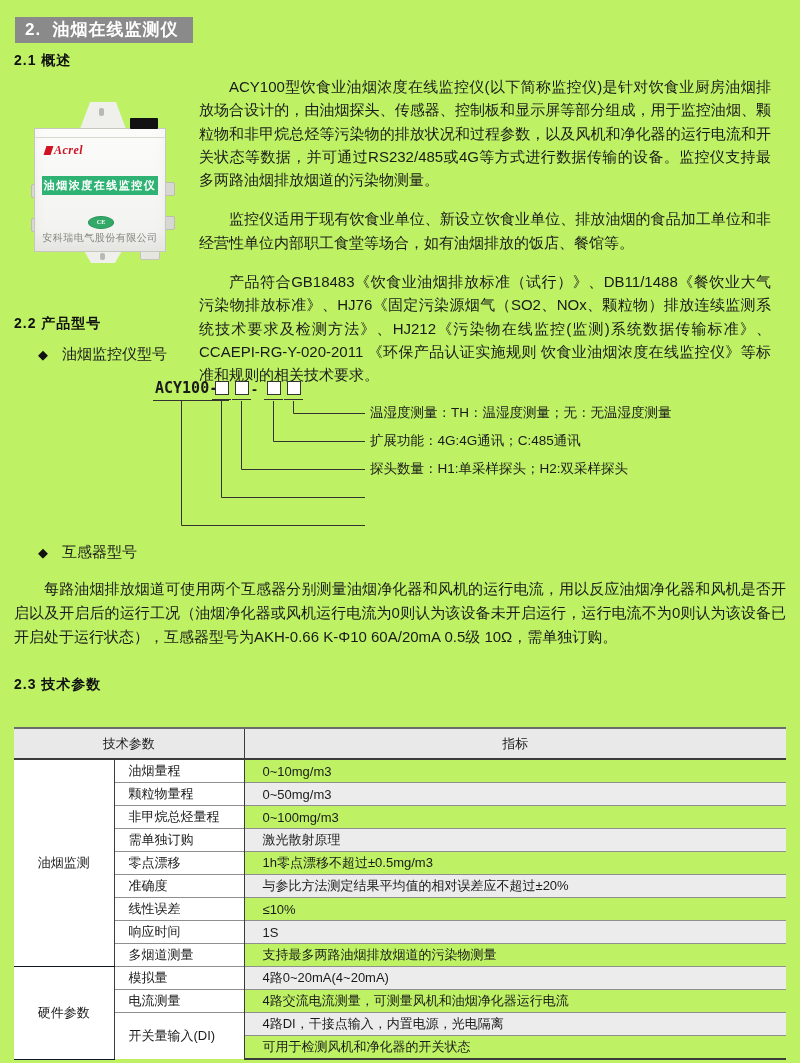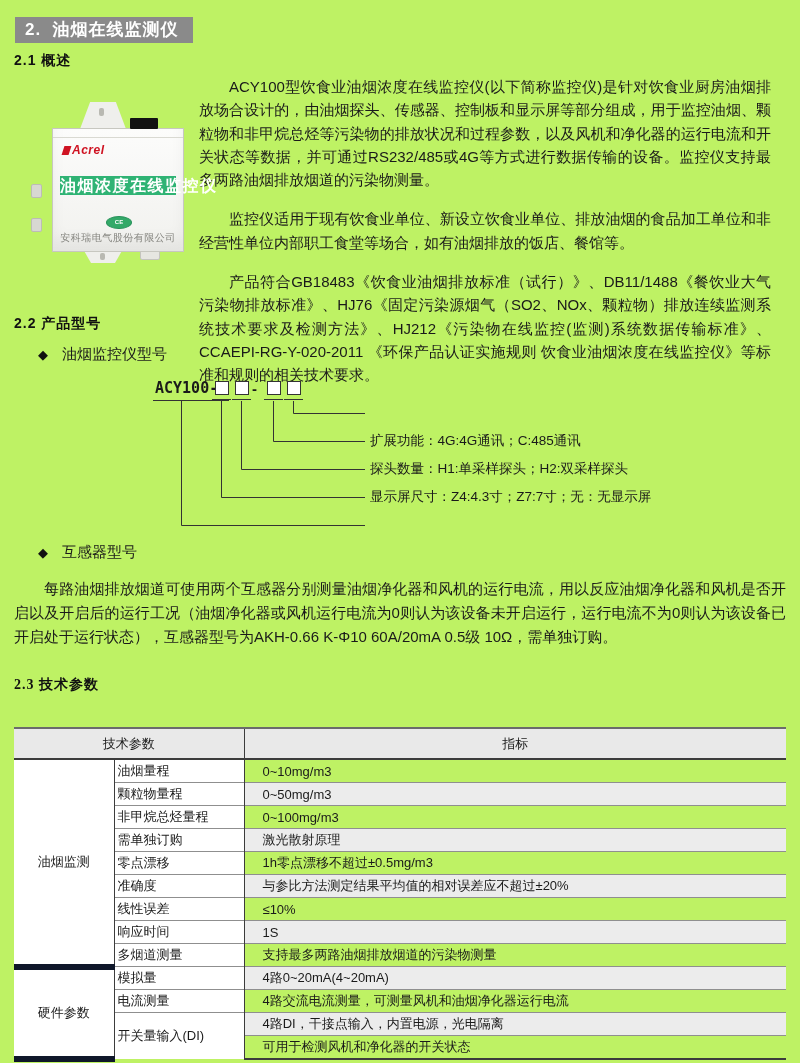--- a/index.html
+++ b/index.html
@@ -8,45 +8,45 @@
 
   
   .title-bar{position:absolute;left:15px;top:17px;height:26px;line-height:26px;
              background:#8a8a8a;color:#fff;font-size:17px;font-weight:bold;
              padding:0 14px 0 10px;letter-spacing:1px;white-space:pre;}
 
   
   .h2{position:absolute;font-size:14px;font-weight:bold;color:#111;letter-spacing:1px;}
   #h-overview{left:14px;top:52px;}
   #h-model{left:14px;top:315px;}
-  #h-specs{left:14px;top:676px;font-family:Liberation Serif, serif;}
+  #h-specs{left:14px;top:676px;}
   .bullet-row{position:absolute;left:38px;font-size:15px;display:flex;align-items:center;gap:14px;}
   #bullet1{top:345px;} #bullet2{top:543px;}
   .bullet-glyph{font-size:13px;color:#111;}
 
   
   .overview-text{position:absolute;left:183px;top:59px;width:604px;font-size:15px;
                  line-height:23.3px;text-align:justify;}
   .overview-text p{margin:16px;text-indent:2em;}
 
   
   .device{position:absolute;left:28px;top:96px;width:148px;height:170px;}
   .bracket-top{position:absolute;left:52px;top:6px;width:46px;height:27px;background:#efefec;
                clip-path:polygon(22% 0,78% 0,100% 100%,0 100%);}
   .bracket-hole{position:absolute;left:71px;top:12px;width:5px;height:8px;background:#b9b9b2;border-radius:2px;}
   .cable-gland{position:absolute;left:102px;top:22px;width:28px;height:11px;background:#121212;border-radius:1px;z-index:3;}
-  .device-body{position:absolute;left:24px;top:32px;width:130px;height:122px;z-index:2;
+  .device-body{position:absolute;left:6px;top:32px;width:130px;height:122px;z-index:2;
                background:linear-gradient(#fcfcfb,#f1f1ee);border:1px solid #c7c7c0;
-               box-shadow:inset 0 -12px 14px rgba(0,0,0,.05);}
+               box-shadow:inset 0 -12px 14px rgba(0,0,0,.05);font-family:Liberation Serif, serif;}
   .device-seam{position:absolute;left:0;top:8px;width:100%;height:0;border-top:1px solid #d9d9d2;}
   .acrel-logo{position:absolute;left:10px;top:14px;color:#cf1322;font-size:12px;font-weight:bold;
               font-style:italic;letter-spacing:.5px;display:flex;align-items:center;gap:2px;}
   .logo-mark{display:inline-block;width:7px;height:9px;background:#cf1322;transform:skewX(-18deg);}
   .device-banner{position:absolute;left:7px;right:7px;top:47px;height:19px;line-height:19px;
-                 background:#2fb374;color:#fff;font-size:16px;font-weight:bold;text-align:left;
+                 background:#2fb374;color:#fff;font-size:11px;font-weight:bold;text-align:center;
                  letter-spacing:1.5px;white-space:nowrap;}
   .cert-badge{position:absolute;left:53px;top:87px;width:24px;height:11px;border-radius:50%;
               background:#33a968;border:1px solid #27915a;color:#fff;font-size:6px;line-height:11px;
               text-align:center;font-weight:bold;}
   .company-name{position:absolute;left:0;right:0;top:102px;text-align:center;font-size:10px;
                 color:#84847f;letter-spacing:.5px;}
   .side-tab{position:absolute;width:9px;height:12px;background:#d8d8d2;border:1px solid #bcbcb5;border-radius:2px;z-index:1;}
   .tab-l1{left:3px;top:88px;} .tab-l2{left:3px;top:122px;}
   .tab-r1{left:136px;top:86px;} .tab-r2{left:136px;top:120px;}
   .bracket-bottom{position:absolute;left:55px;top:153px;width:40px;height:14px;background:#efefec;
@@ -75,22 +75,22 @@
 
   
   .specs-table{position:absolute;left:14px;top:727px;width:772px;border-collapse:collapse;
                font-size:13px;table-layout:fixed;}
   .specs-table th{background:#e9e9e9;font-weight:normal;height:27px;text-align:center;
                   border-top:2px solid #6b6b6b;border-bottom:2px solid #3c3c3c;}
   .specs-table .th-tech{border-right:1px solid #3c3c3c;}
   .specs-table td{height:22px;padding:0;border-top:1px solid #8f8f8f;}
   .specs-table tr:last-child td{border-bottom:2px solid #3c3c3c;}
   .specs-table td.cat{text-align:center;border-right:1px solid #3c3c3c;background:#fff;
-                      border-bottom:6px solid #0f172a;}
-  .specs-table td.param{padding-left:3px;border-right:1px solid #3c3c3c;background:#fff;}
+                      border-bottom:1px solid #0f172a;}
+  .specs-table td.param{padding-left:14px;border-right:1px solid #3c3c3c;background:#fff;}
   .specs-table td.val{padding-left:18px;}
   .specs-table .alt{background:#ececec;}
 </style>
 </head>
 <body>
 
 <div id="page">
 
   <div class="title-bar">2.  油烟在线监测仪</div>
 
@@ -145,23 +145,23 @@
     <span class="model-code">ACY100-F</span>
     <span class="mbox mb1"></span>
     <span class="mbox mb2"></span>
     <span class="msep">-</span>
     <span class="mbox mb3"></span>
     <span class="mbox mb4"></span>
     <span class="mline ml1"></span>
     <span class="mline ml2"></span>
     <span class="mline ml3"></span>
     <span class="mline ml4"></span>
+    <div class="dlabel dl1">温湿度测量：TH：温湿度测量；无：无温湿度测量</div>
     <div class="dlabel dl2">扩展功能：4G:4G通讯；C:485通讯</div>
     <div class="dlabel dl3">探头数量：H1:单采样探头；H2:双采样探头</div>
-    <div class="dlabel dl4">显示屏尺寸：Z4:4.3寸；Z7:7寸；无：无显示屏</div>
   </div>
 
   <div class="bullet-row" id="bullet2">
     <span class="bullet-glyph">◆</span>
     <span>互感器型号</span>
   </div>
 
   <div class="ct-text">
     <p>每路油烟排放烟道可使用两个互感器分别测量油烟净化器和风机的运行电流，用以反应油烟净化器和风机是否开启以及开启后的运行工况（油烟净化器或风机运行电流为0则认为该设备未开启运行，运行电流不为0则认为该设备已开启处于运行状态），互感器型号为AKH-0.66 K-Φ10 60A/20mA 0.5级 10Ω，需单独订购。</p>
   </div>

